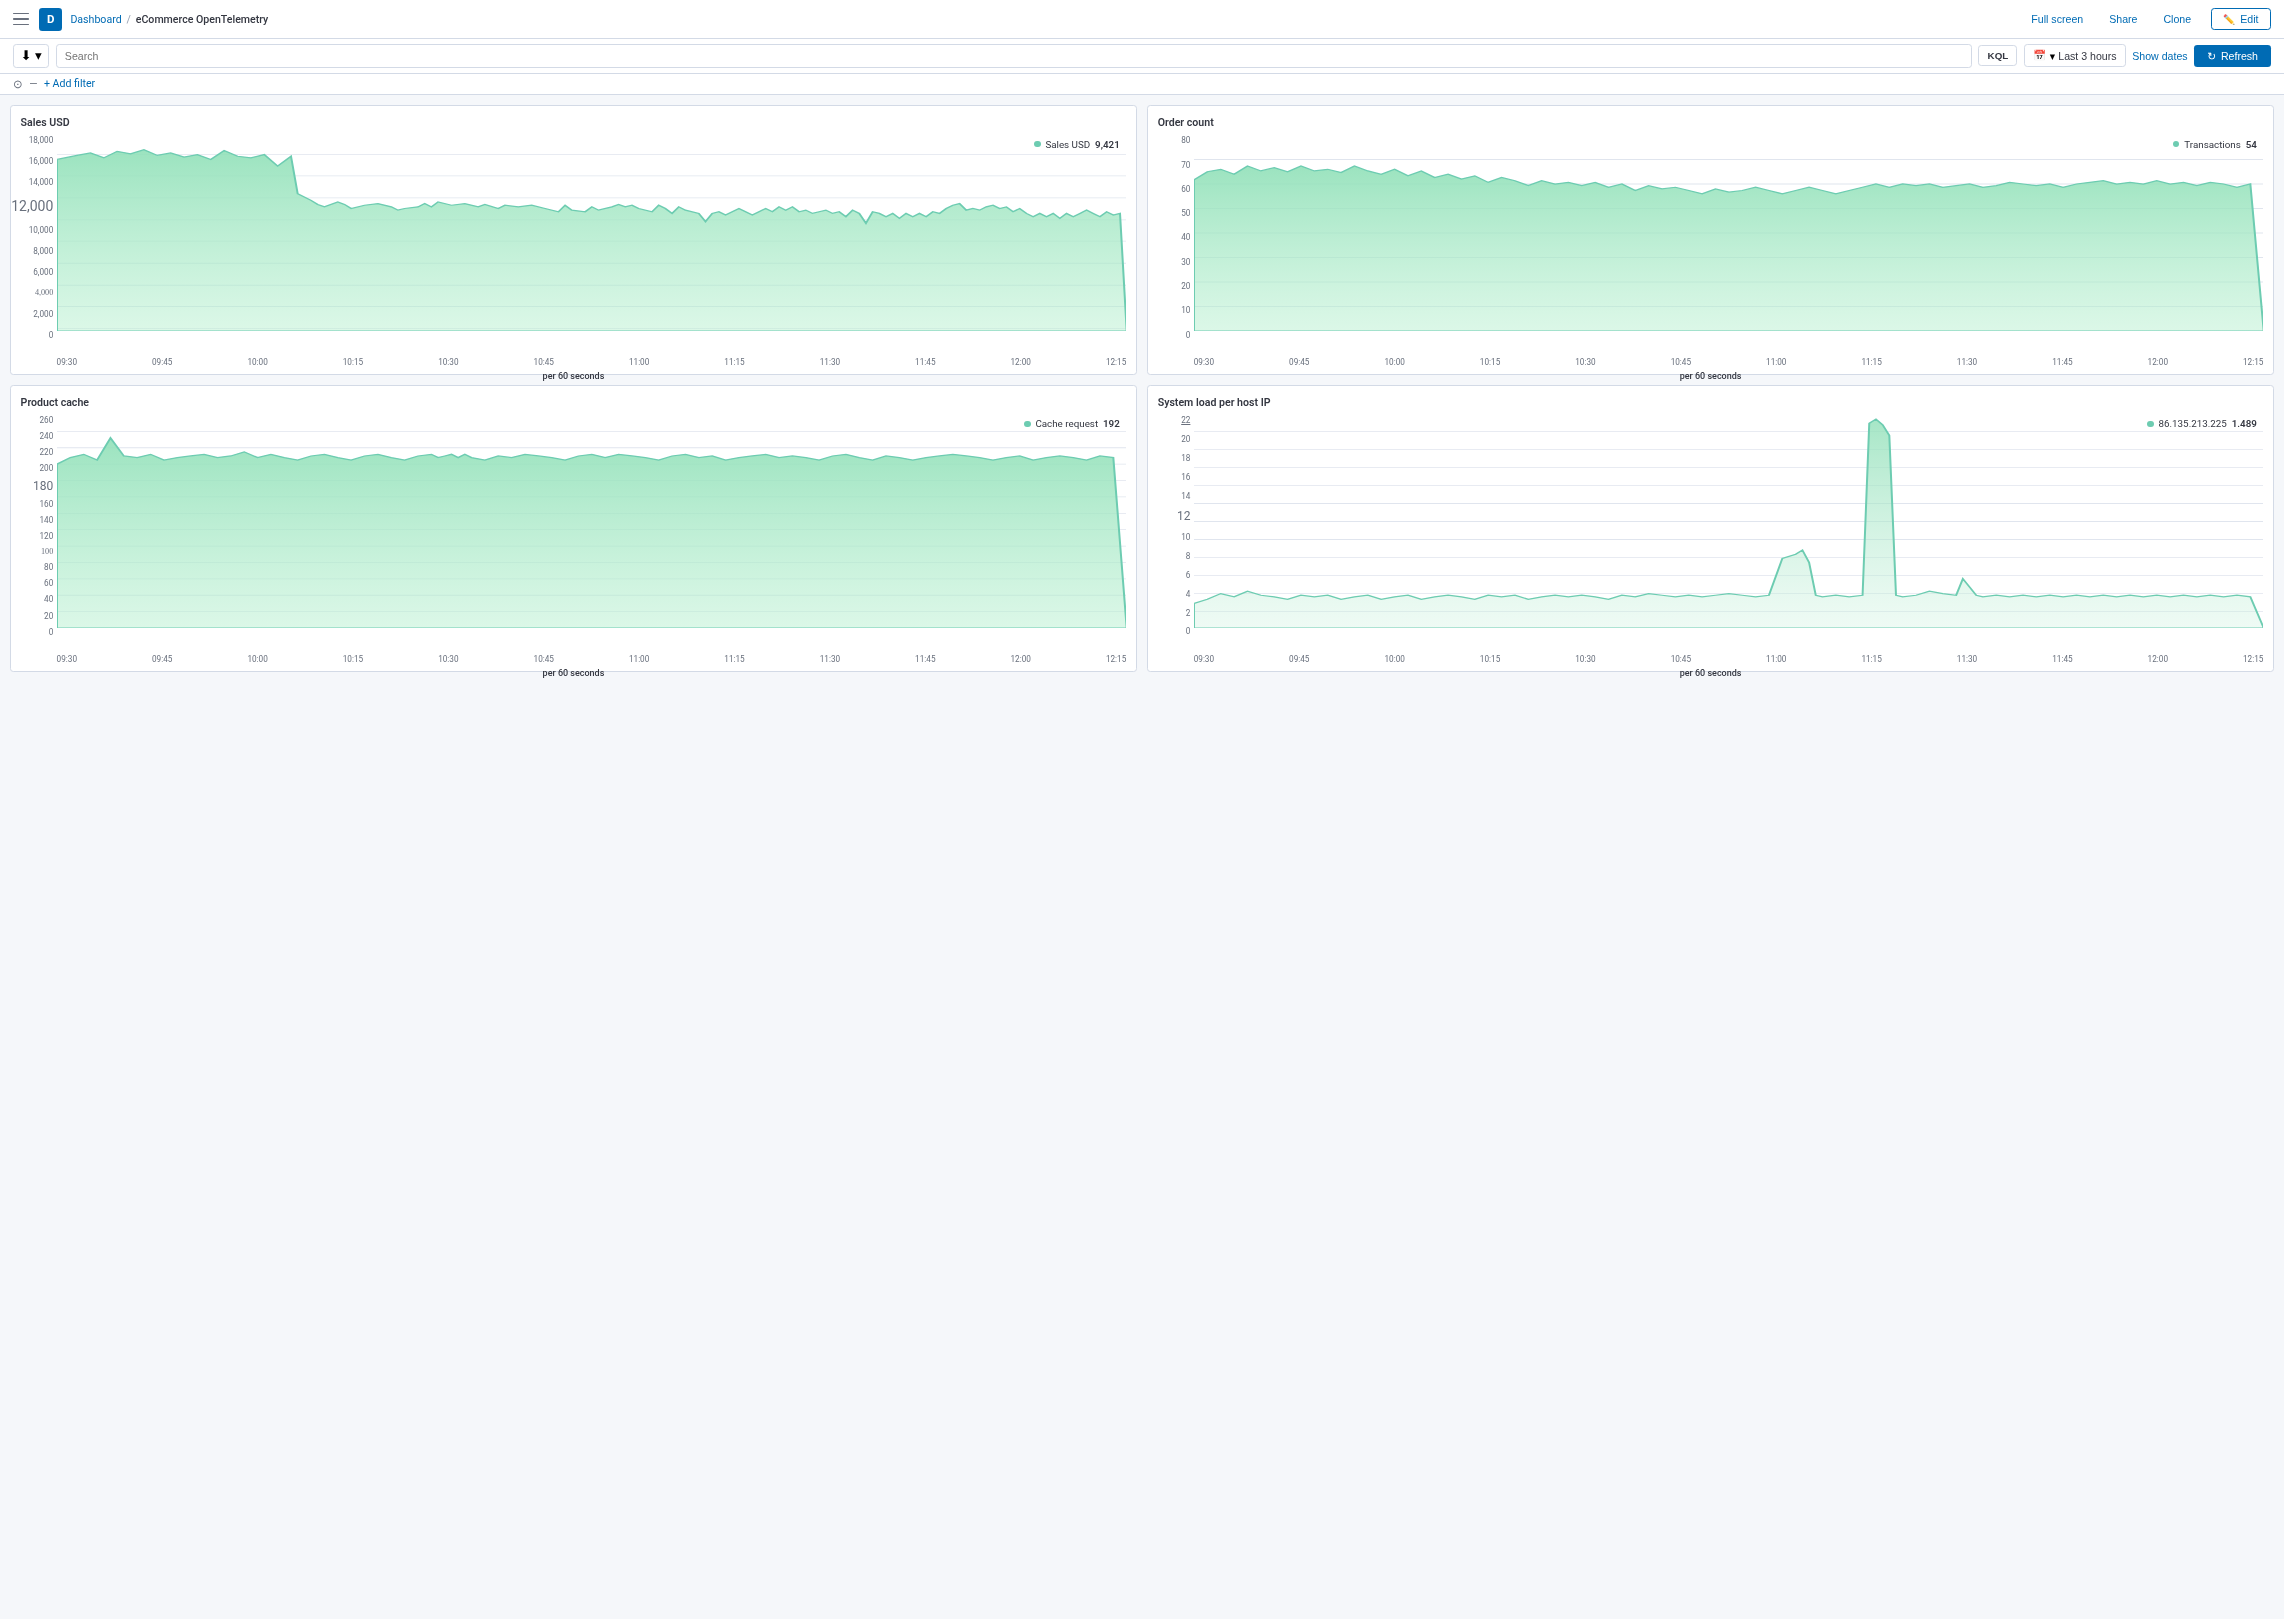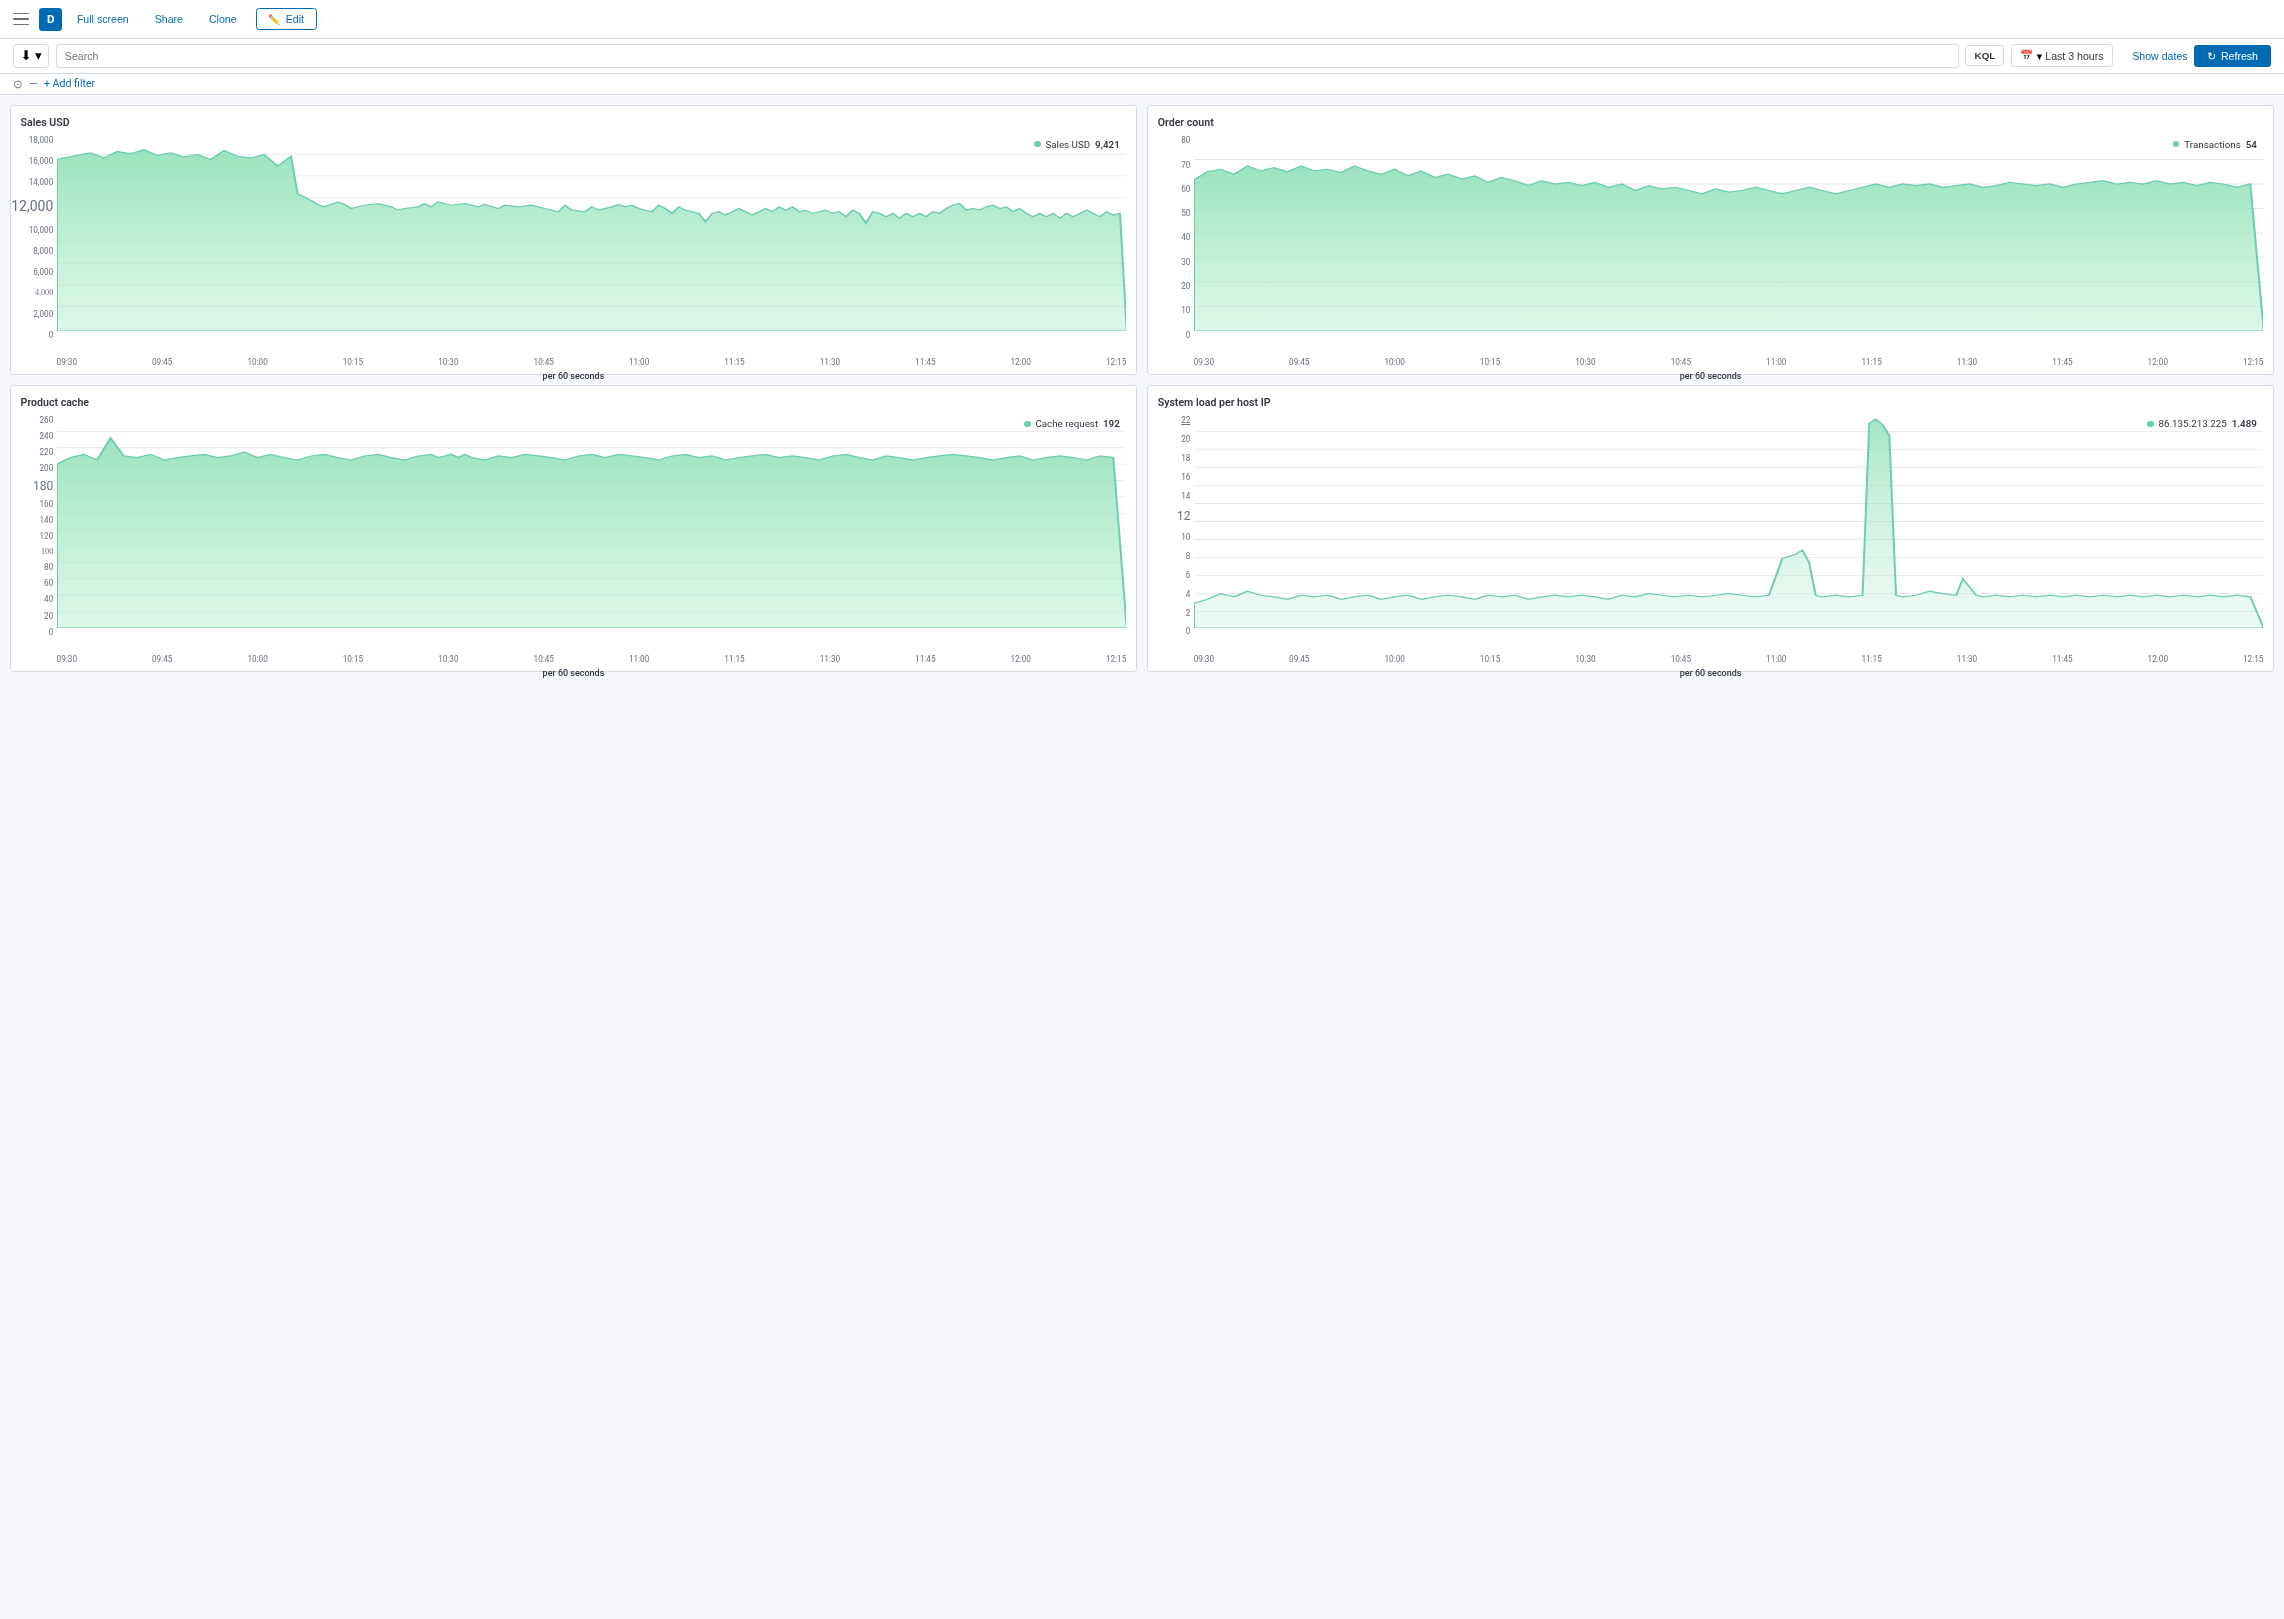--- a/index.html
+++ b/index.html
@@ -27,21 +27,21 @@
       display: flex; align-items: center; padding: 4.9px 13px; background: #fff;
       border-bottom: 0.8px solid #d3dae6; gap: 6.5px;
     }
     .filter-bar-left { display: flex; align-items: center; gap: 6.5px; flex: 1; }
     .save-icon-btn { display: flex; align-items: center; gap: 3.3px; border: 0.8px solid #d3dae6; border-radius: 3.3px; padding: 3.3px 6.5px; cursor: pointer; background: #fff; }
     .search-input-wrap { flex: 1; position: relative; }
     .search-input { width: 100%; border: 0.8px solid #d3dae6; border-radius: 3.3px; padding: 4.9px 8.2px; font-size: 10.6px; outline: none; color: #343741; }
     .kql-btn { border: 0.8px solid #d3dae6; border-radius: 3.3px; padding: 4.1px 8.2px; background: #fff; cursor: pointer; font-size: 9.8px; font-weight: 600; color: #343741; }
     .time-btn { display: flex; align-items: center; gap: 3.3px; border: 0.8px solid #d3dae6; border-radius: 3.3px; padding: 4.1px 8.2px; background: #fff; cursor: pointer; font-size: 10.6px; }
     .time-text { color: #343741; }
-    .show-dates-btn { background: none; border: none; color: #006bb4; cursor: pointer; font-size: 10.6px; margin-left: 13px; }
+    .show-dates-btn { background: none; border: none; color: #006bb4; cursor: pointer; font-size: 10.6px; }
     .refresh-btn { background: #006bb4; color: #fff; border: none; border-radius: 3.3px; padding: 4.9px 13px; cursor: pointer; font-size: 10.6px; display: flex; align-items: center; gap: 4.9px; font-weight: 500; }
 
     
     .add-filter-bar {
       display: flex; align-items: center; padding: 3.3px 13px; background: #fff;
       border-bottom: 0.8px solid #d3dae6; gap: 6.5px;
     }
     .filter-icon { color: #69707d; font-size: 11.5px; }
     .add-filter-link { color: #006bb4; cursor: pointer; font-size: 10.6px; }
     .filter-dash { color: #69707d; }
@@ -68,20 +68,25 @@
 </head>
 <body>
 
 <div class="top-nav">
   <div class="hamburger-icon">
     <span></span>
       <span></span>
       <span></span>
   </div>
   <div class="app-icon">D</div>
+  <div class="breadcrumb">
+    <span class="breadcrumb-link">Dashboard</span>
+    <span class="breadcrumb-sep">/</span>
+    <span class="breadcrumb-current">eCommerce OpenTelemetry</span>
+  </div>
   <div class="nav-actions">
     <button class="nav-btn">Full screen</button>
     <button class="nav-btn">Share</button>
     <button class="nav-btn">Clone</button>
     <button class="nav-btn edit-btn">
       <span class="pencil-icon">✏️</span>
       <span>Edit</span>
     </button>
   </div>
 </div>

